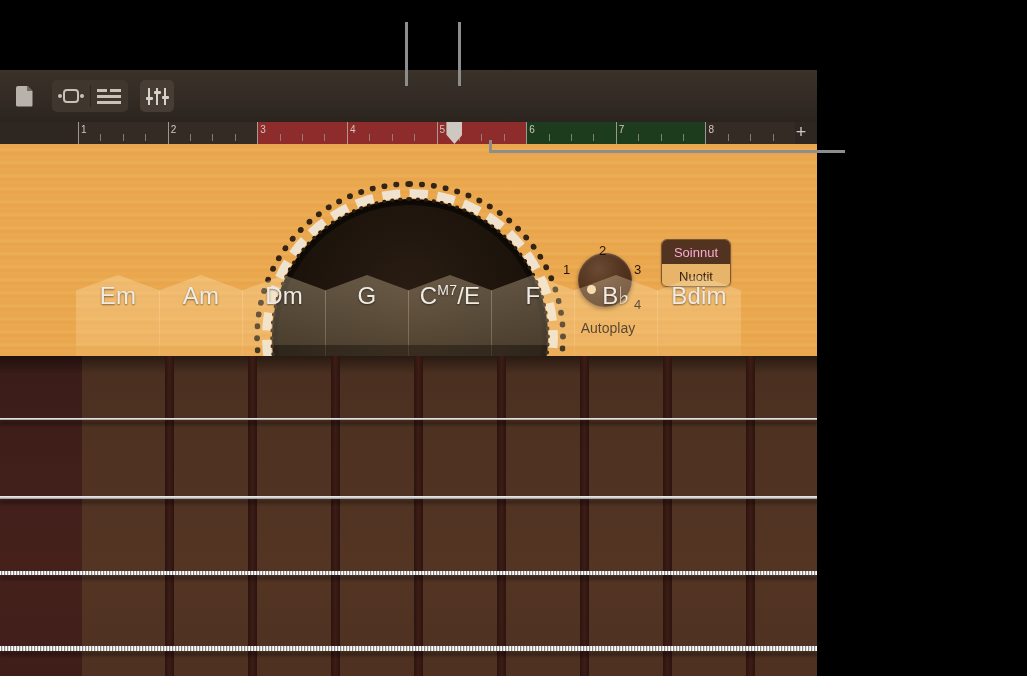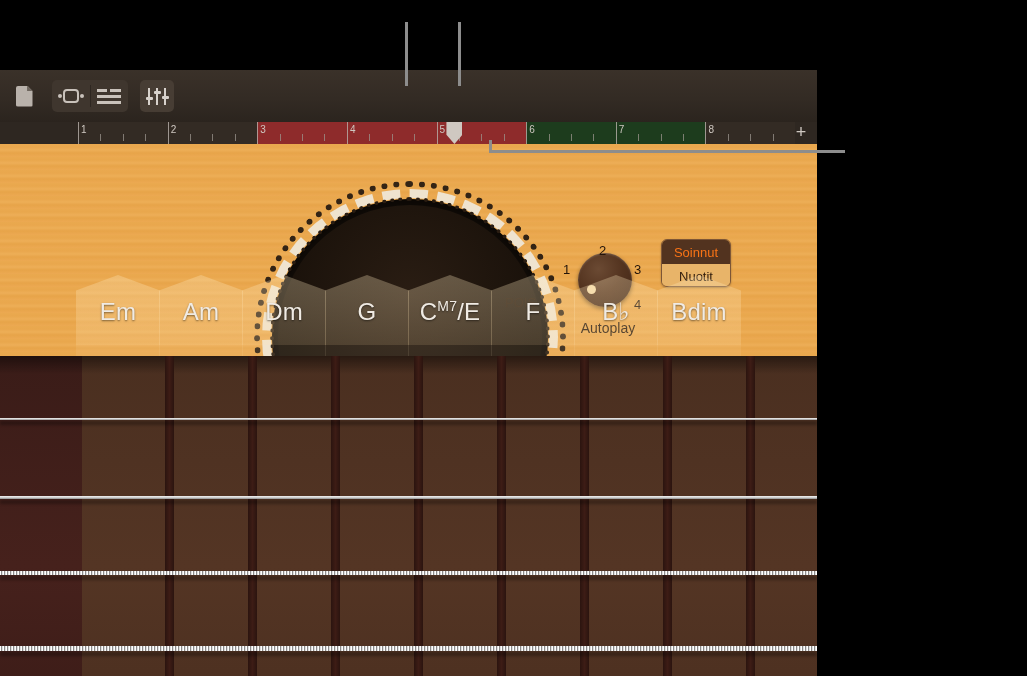--- a/index.html
+++ b/index.html
@@ -201,21 +201,21 @@
   
   #view-toggle {
     position:absolute; left:661px; top:95px; width:70px; height:48px;
     border-radius:6px; overflow:hidden; border:1px solid #7d5636;
     box-shadow: 0 1px 2px rgba(0,0,0,.3);
   }
   .vt-row {
     width:100%; height:24px; display:flex; align-items:center; justify-content:center;
     font-size:13px;
   }
-  #vt-chords { background:#52331f; color:#f97316; }
+  #vt-chords { background:#52331f; color:#f9a8d4; }
   #vt-notes  { background:#e8b469; color:#2d1a0b; }
 
   
   #instrument-card {
     position:absolute; left:9px; top:4px; width:170px; height:110px;
     background:#d79b4b; border-radius:8px;
     display:flex; flex-direction:column; align-items:center; justify-content:center;
     box-shadow: 0 1px 3px rgba(0,0,0,.25);
   }
   #guitar-icon { width:76px; height:62px; position:relative; transform:rotate(-26deg); }
@@ -259,21 +259,21 @@
   .chord-body {
     position:absolute; left:0; top:70px; width:84px; height:290px;
     background: rgba(255,236,198,.10);
   }
   .chord-foot {
     position:absolute; left:0; top:360px; width:84px; height:44px;
     background: rgba(255,236,198,.10);
     clip-path: polygon(0 0, 100% 0, 100% 40%, 50% 100%, 0 40%);
   }
   .chord-label {
-    position:absolute; left:0; top:23px; width:84px; text-align:center;
+    position:absolute; left:0; top:7px; width:84px; text-align:center;
     font-size:24px; color:#f0ebe4; letter-spacing:.2px;
     text-shadow: 0 1px 2px rgba(0,0,0,.5);
     white-space:nowrap;
   }
   .chord-label sup { font-size:14px; vertical-align:super;margin-top:48px; }
 
   
   #fretboard {
     position:absolute; left:0; top:212px; width:817px; height:420px;
     background: linear-gradient(180deg, #4a2f20 0%, #543524 50%, #482d1e 100%);

